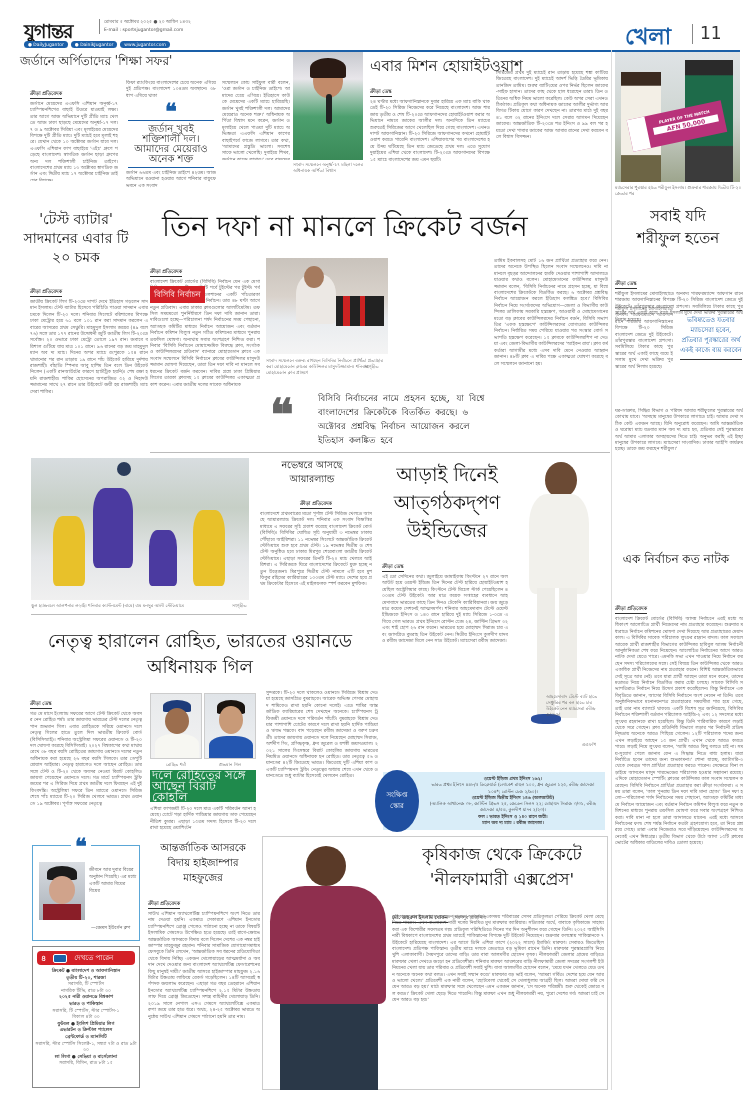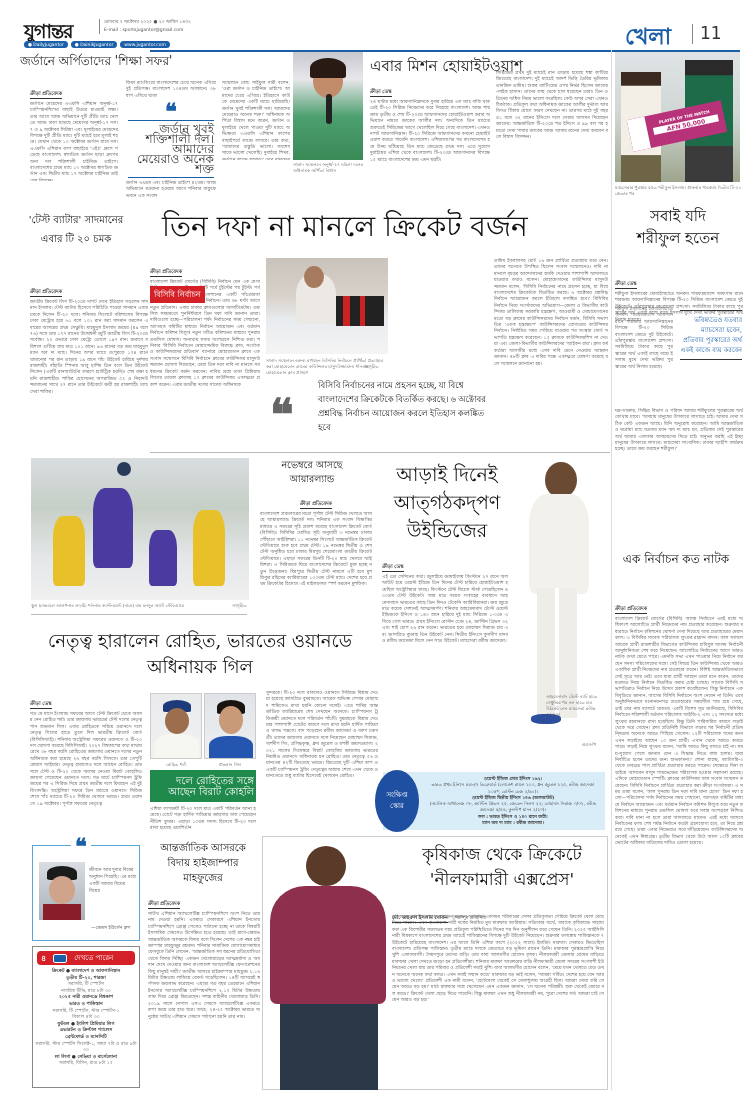--- a/index.html
+++ b/index.html
@@ -34,21 +34,21 @@
 
 <div class="abs" style="left:20px;top:52px;width:250px;font-family:'DejaVu Serif',serif;font-size:12px;color:#222">জর্ডানে অর্পিতাদের 'শিক্ষা সফর'</div>
 <div class="abs" style="left:30px;top:80px;width:88px">
   <div class="byline">ক্রীড়া প্রতিবেদক</div>
   <div class="body-text" style="height:80px">জর্ডানে মেয়েদের এএফসি এশিয়ান অনূর্ধ্ব-১৭ চ্যাম্পিয়নশিপের বাছাই উতরে যাওয়াই লক্ষ্য। তার আগে আজ অভিযানে দুটি প্রীতি ম্যাচ খেলতে আজ ঢাকা ছাড়ছে মেয়েদের অনূর্ধ্ব-১৭ দল। ৭ ও ৯ অক্টোবর সিরিয়া এবং মূলাইয়ের মেয়েদের বিপক্ষে দুটি প্রীতি ম্যাচ। দুটি ম্যাচই হবে মূলাই শহরে। যেখান থেকে ১০ অক্টোবর জর্ডান যাবে দল। এএফসি এশিয়ান কাপ বাছাইয়ে 'এইচ' গ্রুপে পড়েছে বাংলাদেশ। স্বাগতিক জর্ডান ছাড়া গ্রুপের অন্য দল শক্তিশালী চাইনিজ তাইপে। বাংলাদেশের প্রথম ম্যাচ ১৩ অক্টোবর স্বাগতিক জর্ডান এবং দ্বিতীয় ম্যাচ ১৭ অক্টোবর চাইনিজ তাইপের বিপক্ষে।</div>
 </div>
 <div class="abs" style="left:126px;top:80px;width:90px">
   <div class="body-text" style="height:18px">ফিফা র‍্যাংকিংয়ে বাংলাদেশের চেয়ে অনেক এগিয়ে দুই প্রতিপক্ষ। বাংলাদেশ ১০৪তম অবস্থানে। ৩৮ ধাপ এগিয়ে থাকা</div>
   <div style="text-align:center;font-size:22px;color:#1a5fa8;line-height:18px;margin-top:4px;font-family:'DejaVu Serif',serif;font-weight:bold">❝</div>
   <div style="border-top:1px solid #1a5fa8;margin:0 2px"></div>
-  <div style="text-align:right;font-size:12px;line-height:10px;color:#333;padding:3px 2px;font-family:'DejaVu Serif',serif">জর্ডান খুবই শক্তিশালী দল। আমাদের মেয়েরাও অনেক শক্ত</div>
+  <div style="text-align:center;font-size:10px;line-height:10px;color:#333;padding:3px 2px;font-family:'DejaVu Serif',serif">জর্ডান খুবই শক্তিশালী দল। আমাদের মেয়েরাও অনেক শক্ত</div>
   <div style="border-top:1px solid #1a5fa8;margin:0 2px 2px 2px"></div>
   <div class="body-text" style="height:26px">জর্ডান ৬৬তম এবং চাইনিজ তাইপে ৪২তম। আজ অভিযানে রওয়ানা হওয়ার আগে শনিবার বাফুফে ভবনে এক সংবাদ</div>
 </div>
 <div class="abs body-text" style="left:222px;top:80px;width:68px;height:80px">সম্মেলনে কোচ সাইফুল বারী বলেন, 'ওরা জর্ডান ও চাইনিজ তাইপে। আমাদের চেয়ে এগিয়ে। ইতিহাসে কাউকে মেয়েদের একটি ম্যাচে হারিয়েছি। জর্ডান খুবই শক্তিশালী দল। আমাদের মেয়েরাও অনেক শক্ত।' অধিনায়ক অর্পিতা বিশ্বাস মনে করেন, জর্ডান ও মূলাইয়ে খেলে পাওয়া দুটি ম্যাচে অভিজ্ঞতা এএফসি এশিয়ান কাপের বাছাইপর্বে কাজে লাগবে। তার কথা, 'আমাদের প্রস্তুতি ভালো। সবশেষ সাফে ভালো খেলেছি। দুবাইয়ে শিখব, জর্ডানে কাজে লাগাব।' তবে বাফুফের কর্মকর্তাদের মতে, মেয়েরা ভালো প্রস্তুতি নিয়ে গিয়েছে। এটি একটি শিক্ষণীয় টুর্নামেন্ট হবে অর্পিতাদের জন্য।'</div>
 <div class="abs photo" style="left:293px;top:52px;width:70px;height:108px;background:linear-gradient(180deg,#c7c9cf 0%,#e8e6ea 25%,#4c9f6e 60%,#3a8a58 100%)">
   <div style="position:absolute;left:20px;top:12px;width:30px;height:34px;border-radius:50%;background:#c28b6a"></div>
   <div style="position:absolute;left:17px;top:6px;width:36px;height:20px;border-radius:50% 50% 10% 10%;background:#2a1a14"></div>
   <div style="position:absolute;left:33px;top:42px;width:6px;height:30px;background:#222;border-radius:3px"></div>
 </div>
 <div class="abs caption" style="left:293px;top:162px;width:72px">সংবাদ সম্মেলনে অনূর্ধ্ব-১৭ মহিলা দলের অধিনায়ক অর্পিতা বিশ্বাস</div>
@@ -70,45 +70,45 @@
 </div>
 <div class="abs caption" style="left:615px;top:185px;width:128px">ম্যাচসেরার পুরস্কার হাতে শরীফুল ইসলাম। শুক্রবার শারজায় দ্বিতীয় টি-২০ জেতার পর</div>
 
 <div class="abs hl" style="left:626px;top:205px;width:104px;font-size:15px;line-height:22px">সবাই যদি শরীফুল হতেন</div>
 <div class="abs" style="left:615px;top:270px;width:128px">
   <div class="byline">ক্রীড়া ডেস্ক</div>
   <div class="body-text" style="height:30px">শরীফুল ইসলামের মোবাইলহাতে অনবদ্য পারফরম্যান্সে আফগান রানে শারজায় আফগানিস্তানের বিপক্ষে টি-২০ সিরিজ বাংলাদেশ জেতে দুই উইকেটে। তাঁরপুরস্কার বাংলাদেশ প্রশংসা। সবমিলিয়ে টাকার কাছে পুরস্কারের অর্থ একাই কাছে ব্যয়ে ইসলাম মুখে দেখা ভক্তির পুরস্কারের অর্থ নিলাম হয়েছে।</div>
 </div>
 <div class="abs body-text" style="left:615px;top:306px;width:58px;height:100px">শরীফুল ইসলামের মোবাইলহাতে অনবদ্য পারফরম্যান্সে আফগান রানে শারজায় আফগানিস্তানের বিপক্ষে টি-২০ সিরিজ বাংলাদেশ জেতে দুই উইকেটে। তাঁরপুরস্কার বাংলাদেশ প্রশংসা। সবমিলিয়ে টাকার কাছে পুরস্কারের অর্থ একাই কাছে ব্যয়ে ইসলাম মুখে দেখা ভক্তির পুরস্কারের অর্থ নিলাম হয়েছে।</div>
 <div class="abs" style="left:680px;top:310px;width:62px;border-top:1px solid #333;border-bottom:1px solid #333;padding:4px 0">
-  <div style="text-align:right;font-family:'DejaVu Serif',serif;font-size:6.5px;line-height:10px;color:#1a5fa8">ভবিষ্যতেও যতবার ম্যাচসেরা হবেন, প্রতিবার পুরস্কারের অর্থ একই কাজে ব্যয় করবেন</div>
+  <div style="text-align:center;font-family:'DejaVu Serif',serif;font-size:6.5px;line-height:10px;color:#1a5fa8">ভবিষ্যতেও যতবার ম্যাচসেরা হবেন, প্রতিবার পুরস্কারের অর্থ একই কাজে ব্যয় করবেন</div>
 </div>
 <div class="abs body-text" style="left:615px;top:408px;width:128px;height:52px">ঘর-ডাক্তার, সিদ্ধির বিভাগ ও পরিষদ আবার শরীফুলের পুরস্কারের অর্থ কোথায় যাবে। 'অসহায় মানুষের উপকারে লাগাতে চাই। আমার দেখা সঠিক কেউ একজন আছে। যিনি অনুরোধ করেছেন। আমি আন্তর্জাতিক ও ঘরোয়া ম্যাচ যতবার ম্যান অব দ্য ম্যাচ হব, প্রতিবার সেই পুরস্কারের অর্থ আমার এলাকার অসহায়দের দিতে চাই। অনুভব করছি এই ইচ্ছা মানুষের উপকারে লাগবে। ম্যাচসেরা সাংবাদিক। ঢাকার আইপি কার্যক্রম হচ্ছে। তাকে জয় করছেন শরীফুল।'</div>
 
-<div class="abs hl" style="left:20px;top:210px;width:112px;font-size:10px;line-height:19px">'টেস্ট ব্যাটার' সাদমানের এবার টি ২০ চমক</div>
+<div class="abs hl" style="left:20px;top:210px;width:112px;font-size:14px;line-height:19px">'টেস্ট ব্যাটার' সাদমানের এবার টি ২০ চমক</div>
 <div class="abs" style="left:30px;top:278px;width:118px">
   <div class="byline">ক্রীড়া প্রতিবেদক</div>
   <div class="body-text" style="height:172px">জাতীয় ক্রিকেট লিগ টি-২০তে দাপট দেখে ইতিহাস গড়লেন সাদমান ইসলাম। টেস্ট ব্যাটার হিসেবে পরিচিতি পাওয়া সাদমান এবার চমকে দিলেন টি-২০ দলে। শনিবার সিলেটে বরিশালের বিপক্ষে ঢাকা মেট্রোর হয়ে ৬১ বলে ১০১ রান করা সাদমান করলেন এবারের আসরের প্রথম সেঞ্চুরি। মাহমুদুল ইসলাম জয়ের (৪৯ বলে ৭৬) সঙ্গে তার ১৭৭ রানের উদ্বোধনী জুটি জাতীয় লিগ টি-২০তে সর্বোচ্চ। ২০ ওভারে ঢাকা মেট্রো তোলে ১৯৭ রান। জবাবে বরিশাল গুটিয়ে যায় মাত্র ১০১ রানে। ৯৬ রানের বড় জয় মাহমুদুল ম্যান অব দ্য ম্যাচ। দিনের অপর ম্যাচে রংপুরকে ১৫৪ রানে থামানোর পর রান তাড়ায় ১৯ রানে পাঁচ উইকেট হারিয়ে দুর্দশায় রাজশাহী। বাঁহাতি স্পিনার আবু হাশিম তিন বলে তিন উইকেট নিলেন (একটি রানআউটের কারণে হ্যাটট্রিক হয়নি)। শেষ রক্ষা হয়নি রাজশাহীর। শাকির হোসেনের অপরাজিত ৫২ ও নিহাদউজ্জামানের সাথে ২৭ রানে তার উইকেটে জয়ী হয় রাজশাহী। ম্যাচসেরা শাকির।</div>
 </div>
 
 <div class="abs" style="left:162px;top:210px;width:450px;font-family:'DejaVu Serif',serif;font-size:28px;line-height:34px;color:#111;white-space:nowrap">তিন দফা না মানলে ক্রিকেট বর্জন</div>
 <div class="abs" style="left:150px;top:258px;width:110px">
   <div class="byline">ক্রীড়া প্রতিবেদক</div>
   <div class="body-text" style="height:188px;text-indent:0">বাংলাদেশ ক্রিকেট বোর্ডের (বিসিবি) নির্বাচন যেন এক মেগা সিরিয়াল। আপাতদৃষ্টিতে প্রতিটি পর্বে টুইস্টের পর টুইস্ট। পর্ব চিত্র আসলে রাজধানীর গুলশানের একটি পাঁচতারকা হোটেলে বিসিবির নতুন বোর্ড নির্বাচন। তার ৪৮ ঘণ্টা আগে নতুন প্রতিবাদ। এবার ঢাকার ক্লাবগুলোর আলটিমেটাম। তফসিল সময়মতো পুনর্নির্ধারণে তিন দফা দাবি জানান তারা। দাবিগুলো হচ্ছে—পরিচালনা পর্ষদ নির্বাচনের সময় পেছানো, অ্যাডহক কমিটির মাধ্যমে নির্বাচন আয়োজন এবং বর্তমান নির্বাচন কমিশন বিলুপ্ত নতুন গঠিত কমিশনের মাধ্যমে পুনরায় তফসিল ঘোষণা। অন্যথায় সবার অংশগ্রহণ নিশ্চিত করা। শনিবার 'বিসিবি নির্বাচনে মোয়াজ্জেমিক বিরুদ্ধে ক্লাব, সংগঠক ও কাউন্সিলরদের প্রতিবাদ' ব্যানারে মোহামেডান ক্লাবে এক সংবাদ সম্মেলনে বিসিবি নির্বাচনে ক্লাবের কাউন্সিলর মাসুদউজ্জামান ঘোষণা দিয়েছেন, তারা তিন দফা দাবি না মানলে সব ধরনের ক্রিকেট বর্জন করবেন। দাবির প্রশ্নে ঢাকা প্রিমিয়ার লিগের তারকা ক্লাবসহ ১৫ ক্লাবের কাউন্সিলর একাত্মতা প্রকাশ করেন। এবার জাতীয় দলের সাবেক অধিনায়ক</div>
 </div>
 <div class="abs" style="left:150px;top:286px;background:#d42027;color:#fff;font-size:8px;padding:2px 4px;font-family:'DejaVu Serif',serif">বিসিবি নির্বাচন</div>
 <div class="abs photo" style="left:266px;top:258px;width:122px;height:96px;background:linear-gradient(180deg,#c9c3bc 0%,#d9d2cb 40%,#e9ecef 65%,#f4f4f4 100%)">
   <div style="position:absolute;left:30px;top:16px;width:40px;height:50px;border-radius:40% 40% 10% 10%;background:#ece8e4"></div>
   <div style="position:absolute;left:38px;top:8px;width:20px;height:22px;border-radius:50%;background:#a57a5e"></div>
   <div style="position:absolute;left:70px;top:38px;width:48px;height:30px;background:linear-gradient(90deg,#222 0 15%,#c22 15% 30%,#222 30% 50%,#c22 50% 60%,#222 60%)"></div>
 </div>
 <div class="abs caption" style="left:266px;top:358px;width:122px">সংবাদ সম্মেলনে বক্তব্য রাখছেন বিসিবির নির্বাচনে প্রার্থিতা প্রত্যাহার করা মোহামেডান ক্লাবের কাউন্সিলর মাসুদউজ্জামান। শনিবার মোহামেডান ক্লাব প্রাঙ্গণে</div>
 <div class="abs caption" style="left:364px;top:364px">সংগৃহীত</div>
 <div class="abs" style="left:270px;top:395px;font-size:44px;line-height:40px;color:#666;font-family:'DejaVu Serif',serif;font-weight:bold">❝</div>
-<div class="abs" style="left:318px;top:378px;width:172px;font-size:8.5px;line-height:14px;color:#222;font-family:Liberation Serif, serif">বিসিবি নির্বাচনের নামে প্রহসন হচ্ছে, যা বিশ্বে বাংলাদেশের ক্রিকেটকে বিতর্কিত করছে। ৬ অক্টোবর প্রশ্নবিদ্ধ নির্বাচন আয়োজন করলে ইতিহাস কলঙ্কিত হবে</div>
+<div class="abs" style="left:318px;top:392px;width:172px;font-size:8.5px;line-height:14px;color:#222;font-family:Liberation Mono, monospace">বিসিবি নির্বাচনের নামে প্রহসন হচ্ছে, যা বিশ্বে বাংলাদেশের ক্রিকেটকে বিতর্কিত করছে। ৬ অক্টোবর প্রশ্নবিদ্ধ নির্বাচন আয়োজন করলে ইতিহাস কলঙ্কিত হবে</div>
 <div class="abs body-text" style="left:494px;top:258px;width:114px;height:190px">তামিম ইকবালসহ মোট ১৬ জন প্রার্থিতা প্রত্যাহার করে নেন। তাদের অনেকে উপস্থিত ছিলেন সংবাদ সম্মেলনেও। দাবি না মানলে বৃহত্তর আন্দোলনের হুমকি দেওয়ার পাশাপাশি আদালতে যাওয়ার কথাও বলেন। মোহামেডানের কাউন্সিলর মাসুদউজ্জামান বলেন, 'বিসিবি নির্বাচনের নামে প্রহসন হচ্ছে, যা বিশ্বে বাংলাদেশের ক্রিকেটকে বিতর্কিত করছে। ৬ অক্টোবর প্রশ্নবিদ্ধ নির্বাচন আয়োজন করলে ইতিহাস কলঙ্কিত হবে।' বিসিবির নির্বাচন নিয়ে সংগঠকদের অভিযোগ—জেলা ও বিভাগীয় কাউন্সিলর তালিকায় সরকারি হস্তক্ষেপ, আওয়ামী ও মোহামেডানের মতো বড় ক্লাবের কাউন্সিলরদের নির্বাচন বর্জন, বিসিবি সভাপতির 'একক হস্তক্ষেপে' কাউন্সিলরদের যোগ্যতার কাউন্সিলর নির্বাচন। নির্ধারিত সময় পেরিয়ে যাওয়ার পর সংস্কার বোর্ড সভাপতি হস্তক্ষেপ করেছেন। ১৫ ক্লাবকে কাউন্সিলরশিপ না দেওয়া এবং জেলা-বিভাগীয় কাউন্সিলরদের 'আইকন রায়'। ক্লাব কর্মকর্তারা আগামীর মধ্যে এসব দাবি মেনে নেওয়ার আহ্বান জানান। ৪৮টি ক্লাব এ দাবির পক্ষে একাত্মতা ঘোষণা করেছে বলে সম্মেলনে জানানো হয়।</div>
 <div class="abs rule" style="left:150px;top:452px;width:460px"></div>
 
 <div class="abs photo" style="left:31px;top:458px;width:218px;height:142px;background:linear-gradient(180deg,#d8dde0 0%,#c6cfc6 35%,#e4e6e8 70%,#f0f0f0 100%)">
   <div style="position:absolute;left:62px;top:30px;width:40px;height:80px;background:#4b3aa0;border-radius:30% 30% 10% 10%"></div>
   <div style="position:absolute;left:22px;top:58px;width:32px;height:70px;background:#e8c12a;border-radius:30% 30% 10% 10%"></div>
   <div style="position:absolute;left:118px;top:72px;width:28px;height:56px;background:#4b3aa0;border-radius:30% 30% 10% 10%"></div>
   <div style="position:absolute;left:162px;top:52px;width:32px;height:76px;background:#e8c12a;border-radius:30% 30% 10% 10%"></div>
   <div style="position:absolute;left:86px;top:4px;width:14px;height:14px;border-radius:50%;background:#2a3b5a"></div>
 </div>
@@ -154,21 +154,21 @@
   <div style="position:absolute;left:4px;top:40px;width:44px;height:26px;border-radius:40% 40% 0 0;background:#f7f7f2"></div>
 </div>
 <div class="abs photo" style="left:204px;top:693px;width:52px;height:66px;background:linear-gradient(180deg,#e0e4e8 0%,#eef0f2 100%);border:1px solid #ccc">
   <div style="position:absolute;left:12px;top:6px;width:28px;height:14px;border-radius:50% 50% 10% 10%;background:#1a1410"></div>
   <div style="position:absolute;left:14px;top:12px;width:24px;height:28px;border-radius:50%;background:#c89a78"></div>
   <div style="position:absolute;left:4px;top:42px;width:44px;height:24px;border-radius:40% 40% 0 0;background:#2456b0"></div>
 </div>
 <div class="abs caption" style="left:150px;top:762px;width:52px;text-align:center">রোহিত শর্মা</div>
 <div class="abs caption" style="left:204px;top:762px;width:52px;text-align:center">শুভমান গিল</div>
 <div class="abs" style="left:150px;top:770px;width:106px;height:32px;background:#1f8a4c;display:flex;align-items:center;justify-content:center;padding:2px">
-  <div style="color:#fff;font-family:'DejaVu Serif',serif;font-size:10px;line-height:11px;text-align:right">দলে রোহিতের সঙ্গে আছেন বিরাট কোহলি</div>
+  <div style="color:#fff;font-family:'DejaVu Serif',serif;font-size:12px;line-height:11px;text-align:left">দলে রোহিতের সঙ্গে আছেন বিরাট কোহলি</div>
 </div>
 <div class="abs body-text" style="left:150px;top:806px;width:106px;height:26px">এশিয়া কাপজয়ী টি-২০ দলে মাত্র একটি পরিবর্তন আনা হয়েছে। চোটে পড়া হার্দিক পান্ডিয়ার জায়গায় ডাক পেয়েছেন নীতিশ কুমার। এছাড়া ১৫তম সদস্য হিসেবে টি-২০ দলে রাখা হয়েছে ওয়াশিংটন</div>
 <div class="abs body-text" style="left:266px;top:690px;width:112px;height:128px">সুন্দরকে। টি-২০ দলে থাকলেও ওয়ানডে সিরিজে বিশ্রাম দেওয়া হয়েছে জাসপ্রিত বুমরাহকে। আরেক অভিজ্ঞ পেসার মোহাম্মদ শামিকেও রাখা হয়নি কোনো দলেই। এতে শামির আন্তর্জাতিক ক্যারিয়ারের শেষ দেখছেন অনেকে। চ্যাম্পিয়নস ট্রফিজয়ী ওয়ানডে দলে পরিবর্তন পাঁচটি। বুমরাহকে বিশ্রাম দেওয়ার পাশাপাশি চোটের কারণে দলে রাখা হয়নি হার্দিক পান্ডিয়া ও ঋষভ পন্তকে। বাদ পড়েছেন রবীন্দ্র জাদেজা ও বরুণ চক্রবর্তী। তাদের জায়গায় ওয়ানডে দলে নিয়েছেন মোহাম্মদ সিরাজ, অর্শদীপ সিং, প্রসিদ্ধকৃষ্ণ, ধ্রুব জুরেল ও যশস্বী জয়সওয়াল। ২০২১ সালের ডিসেম্বরে বিরাট কোহলির জায়গায় ভারতের নিয়মিত ওয়ানডে অধিনায়ক হন রোহিত। তার নেতৃত্বে ৫৬ ওয়ানডের ৪২টি জিতেছে ভারত। জিতেছে দুটি এশিয়া কাপ ও একটি চ্যাম্পিয়নস ট্রফি। নেতৃত্বের অধ্যায় শেষে এখন থেকে ওয়ানডেতে শুধু ব্যাটার হিসেবেই খেলবেন রোহিত।</div>
 
 <div class="abs" style="left:32px;top:845px;width:108px;height:96px;border:1px solid #5aa6d6;background:#fff">
   <div style="position:absolute;left:38px;top:-10px;background:#fff;padding:0 4px;font-size:22px;line-height:20px;color:#1a5fa8;font-family:'DejaVu Serif',serif;font-weight:bold">❝</div>
   <div class="photo" style="position:absolute;left:6px;top:16px;width:46px;height:58px;background:linear-gradient(180deg,#d9dde2 0%,#a9b0b8 100%)">
     <div style="position:absolute;left:8px;top:4px;width:30px;height:14px;border-radius:50% 50% 10% 10%;background:#1b1b1b"></div>
     <div style="position:absolute;left:10px;top:14px;width:26px;height:28px;border-radius:50%;background:#d0a38b"></div>
     <div style="position:absolute;left:4px;top:42px;width:38px;height:16px;background:#8a1e28"></div>

